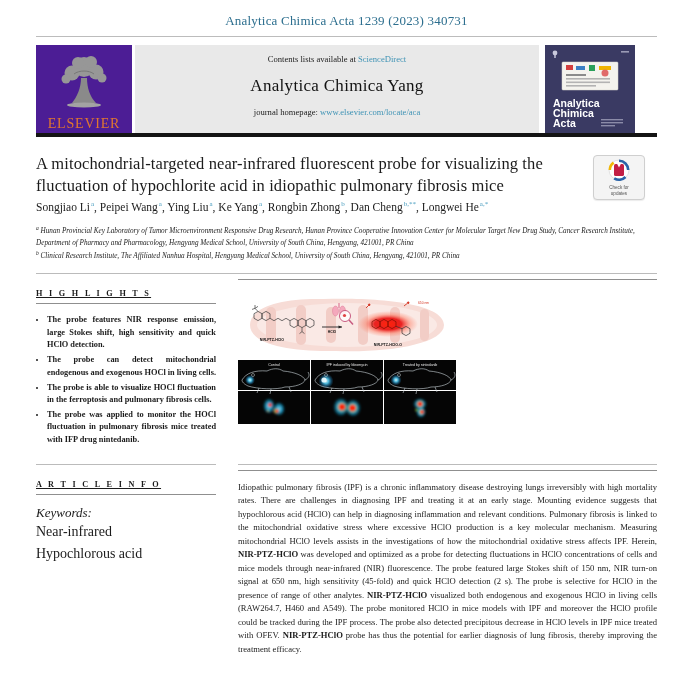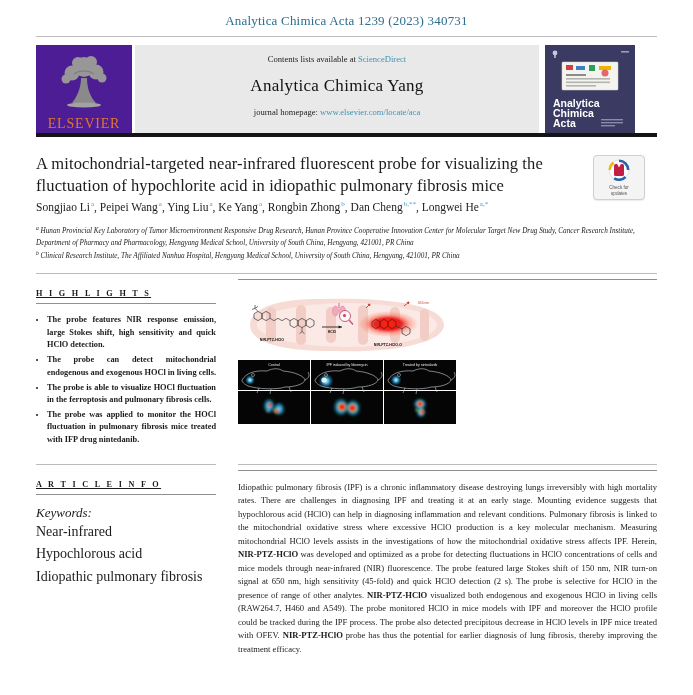--- a/index.html
+++ b/index.html
@@ -326,21 +326,20 @@
       <div></div>
     </div>
 
   <div class="grid">
     <div>
       <div class="sec-head">A R T I C L E  I N F O</div>
       <div class="sec-rule"></div>
       <div class="kw-label">Keywords:</div>
       <div class="kw-line">Near-infrared</div>
       <div class="kw-line">Hypochlorous acid</div>
-      <div class="kw-line">Idiopathic pulmonary fibrosis</div>
     </div>
 
     <div>
       <div class="sec-rule"></div>
       <p class="abstract"><span>Idiopathic pulmonary fibrosis (IPF) is a chronic inflammatory disease destroying lungs irreversibly with high mortality rates. There are challenges in diagnosing IPF and treating it at an early stage. Mounting evidence suggests that hypochlorous acid (HClO) can help in diagnosing inflammation and relevant conditions. Pulmonary fibrosis is linked to the mitochondrial oxidative stress where excessive HClO production is a key molecular mechanism. Measuring mitochondrial HClO levels assists in the investigations of how the mitochondrial oxidative stress affects IPF. Herein, </span><span class="b">NIR-PTZ-HClO</span><span> was developed and optimized as a probe for detecting fluctuations in HClO concentrations of cells and mice models through near-infrared (NIR) fluorescence. The probe featured large Stokes shift of 150 nm, NIR turn-on signal at 650 nm, high sensitivity (45-fold) and quick HClO detection (2 s). The probe is selective for HClO in the presence of range of other analytes. </span><span class="b">NIR-PTZ-HClO</span><span> visualized both endogenous and exogenous HClO in living cells (RAW264.7, H460 and A549). The probe monitored HClO in mice models with IPF and moreover the HClO profile could be tracked during the IPF process. The probe also detected precipitous decrease in HClO levels in IPF mice treated with OFEV. </span><span class="b">NIR-PTZ-HClO</span><span> probe has thus the potential for earlier diagnosis of lung fibrosis, thereby improving the treatment efficacy.</span></p>
     </div>
   </div>
 
   <div class="grid bottom-rules"></div>
 

